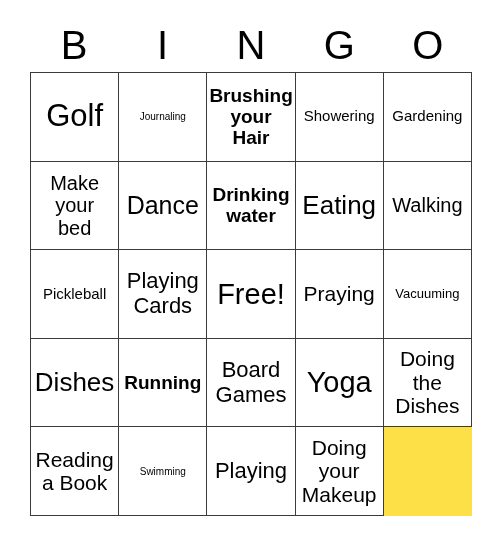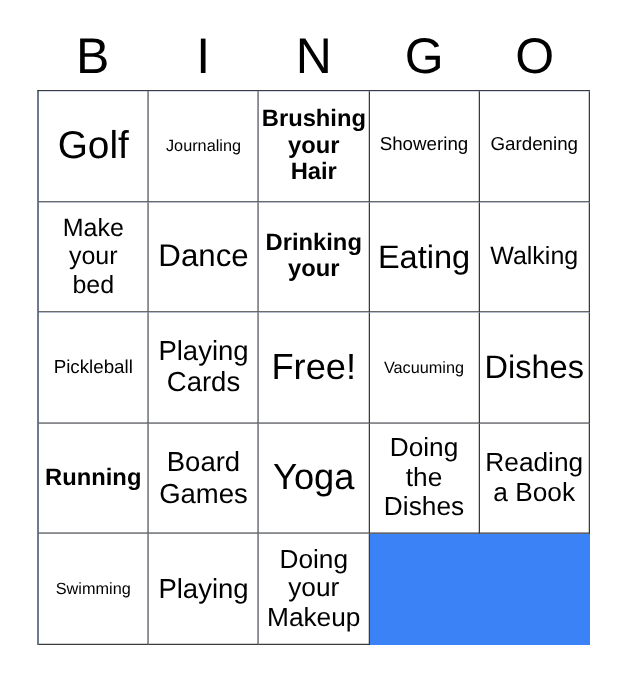--- a/index.html
+++ b/index.html
@@ -45,21 +45,21 @@
     left: 30px;
     top: 72px;
     width: 442px;
     height: 444px;
     border-top: 1px solid #3b3b3b;
     border-left: 1px solid #3b3b3b;
     box-sizing: border-box;
     display: grid;
     grid-template-columns: repeat(5, 1fr);
     grid-template-rows: repeat(5, 1fr);
-    background: #3b82f6;
+    background: #fde047;
   }
   .cell {
     border-right: 1px solid #3b3b3b;
     border-bottom: 1px solid #3b3b3b;
     box-sizing: border-box;
     display: flex;
     align-items: center;
     justify-content: center;
     text-align: center;
     padding: 1px 2px;
@@ -68,21 +68,21 @@
   }
   .cell-text {
     display: block;
     width: 100%;
     line-height: 1.12;
     white-space: pre-line;
     word-break: normal;
   }
   
   .fs-13 { font-size: 13px; }
-  .fs-14 { font-size: 13px; }
+  .fs-14 { font-size: 10px; }
   .fs-15 { font-size: 15px; }
   .fs-19 { font-size: 19px; font-weight: bold; }
   .fs-20 { font-size: 20px; text-align: center; }
   .fs-21 { font-size: 21px; }
   .fs-22 { font-size: 22px; }
   .fs-25 { font-size: 25px; }
   .fs-26 { font-size: 26px; }
   .fs-29 { font-size: 29px; }
   .fs-31 { font-size: 31px; }
 </style>
@@ -122,38 +122,41 @@
     <div class="cell">
         <span class="cell-text fs-20">Make
 your
 bed</span>
       </div>
     <div class="cell">
         <span class="cell-text fs-25">Dance</span>
       </div>
     <div class="cell">
         <span class="cell-text fs-19">Drinking
-your</span>
+water</span>
       </div>
     <div class="cell">
         <span class="cell-text fs-26">Eating</span>
       </div>
     <div class="cell">
         <span class="cell-text fs-20">Walking</span>
       </div>
 
     <div class="cell">
         <span class="cell-text fs-15">Pickleball</span>
       </div>
     <div class="cell">
         <span class="cell-text fs-22">Playing
 Cards</span>
       </div>
     <div class="cell">
         <span class="cell-text fs-29">Free!</span>
+      </div>
+    <div class="cell">
+        <span class="cell-text fs-21">Praying</span>
       </div>
     <div class="cell">
         <span class="cell-text fs-13">Vacuuming</span>
       </div>
 
     <div class="cell">
         <span class="cell-text fs-26">Dishes</span>
       </div>
     <div class="cell">
         <span class="cell-text fs-19">Running</span>

